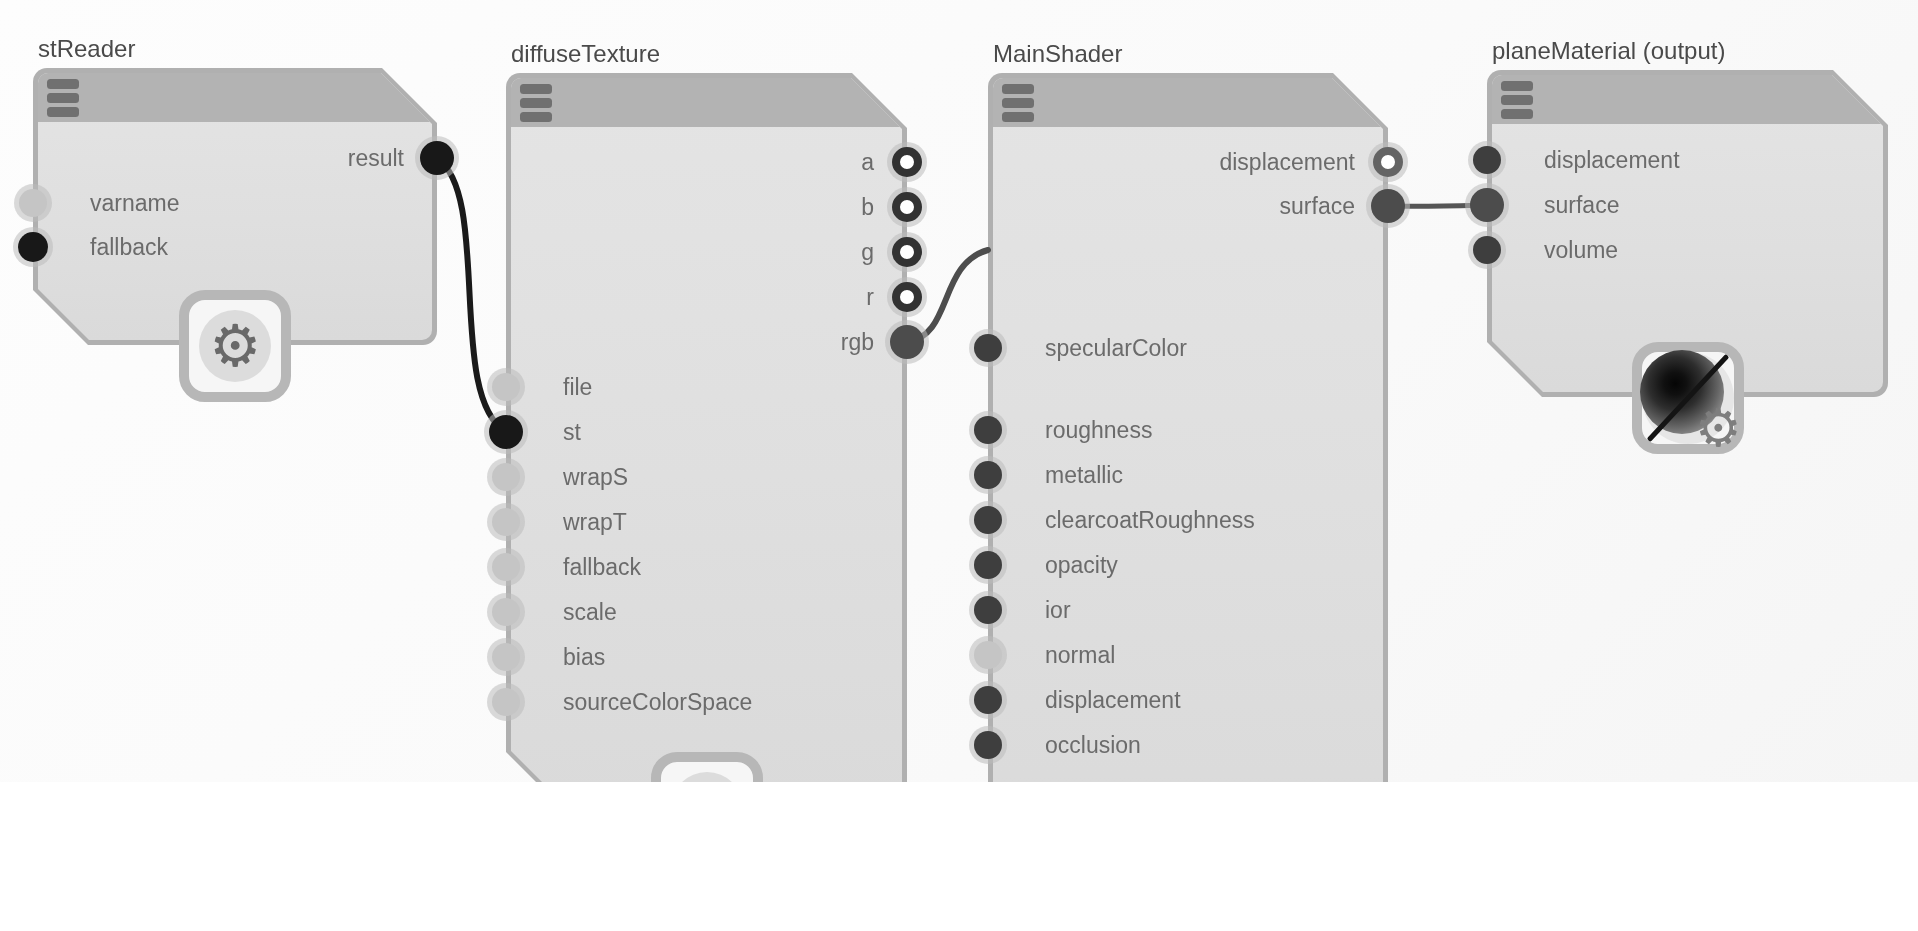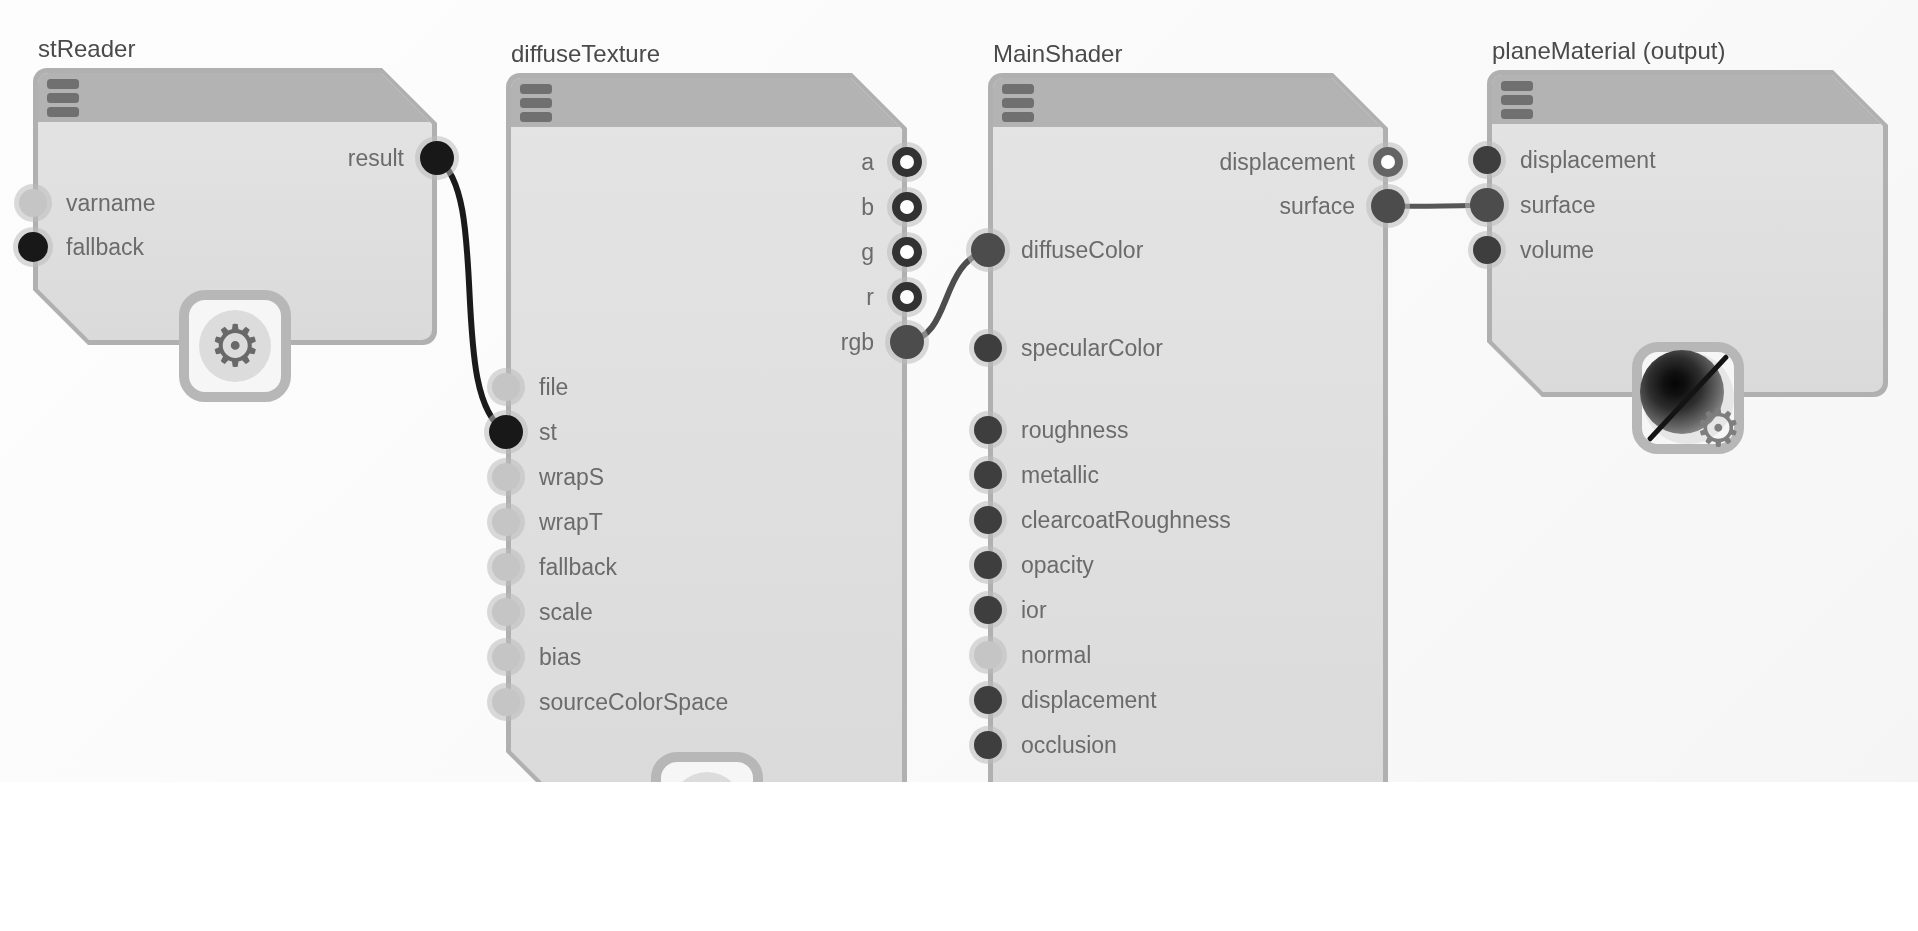--- a/index.html
+++ b/index.html
@@ -39,21 +39,21 @@
     background:#b3b3b3;
   }
   .hamburger { position:absolute; left:9px; top:6px; width:32px; }
   .hamburger i {
     display:block; width:32px; height:10px; margin-bottom:4px;
     background:#707070; border-radius:3.5px;
   }
 
   .row { position:absolute; left:0; width:100%; height:36px; z-index:10; }
   .plabel {
-    display:block; font-size:23px; line-height:36px; color:#6b6b6b; white-space:nowrap;
+    display:block; font-size:23px; line-height:36px; color:#6b6b6b; white-space:nowrap;padding-left:24px;
   }
   .row.in  .plabel { margin-left:33px; text-align:left; }
   .row.out .plabel { margin-right:33px; text-align:right; }
 
   .port {
     position:absolute; top:50%; border-radius:50%;
     box-shadow:0 0 0 5px rgba(187,187,187,0.55);
   }
   .row.in  .port { left:0;  transform:translate(-50%,-50%); }
   .row.out .port { right:0; transform:translate(50%,-50%); }
@@ -219,24 +219,20 @@
       </div>
     </div>
     <div class="row out" style="top:71px">
       <span class="plabel">displacement</span>
       <span class="port p-hollow-gray"></span>
     </div>
     <div class="row out" style="top:115px">
       <span class="plabel">surface</span>
       <span class="port p-cgray"></span>
     </div>
-    <div class="row in" style="top:159px">
-      <span class="port p-cgray"></span>
-      <span class="plabel">diffuseColor</span>
-    </div>
     <div class="row in" style="top:257px">
       <span class="port p-dark"></span>
       <span class="plabel">specularColor</span>
     </div>
     <div class="row in" style="top:339px">
       <span class="port p-dark"></span>
       <span class="plabel">roughness</span>
     </div>
     <div class="row in" style="top:384px">
       <span class="port p-dark"></span>

